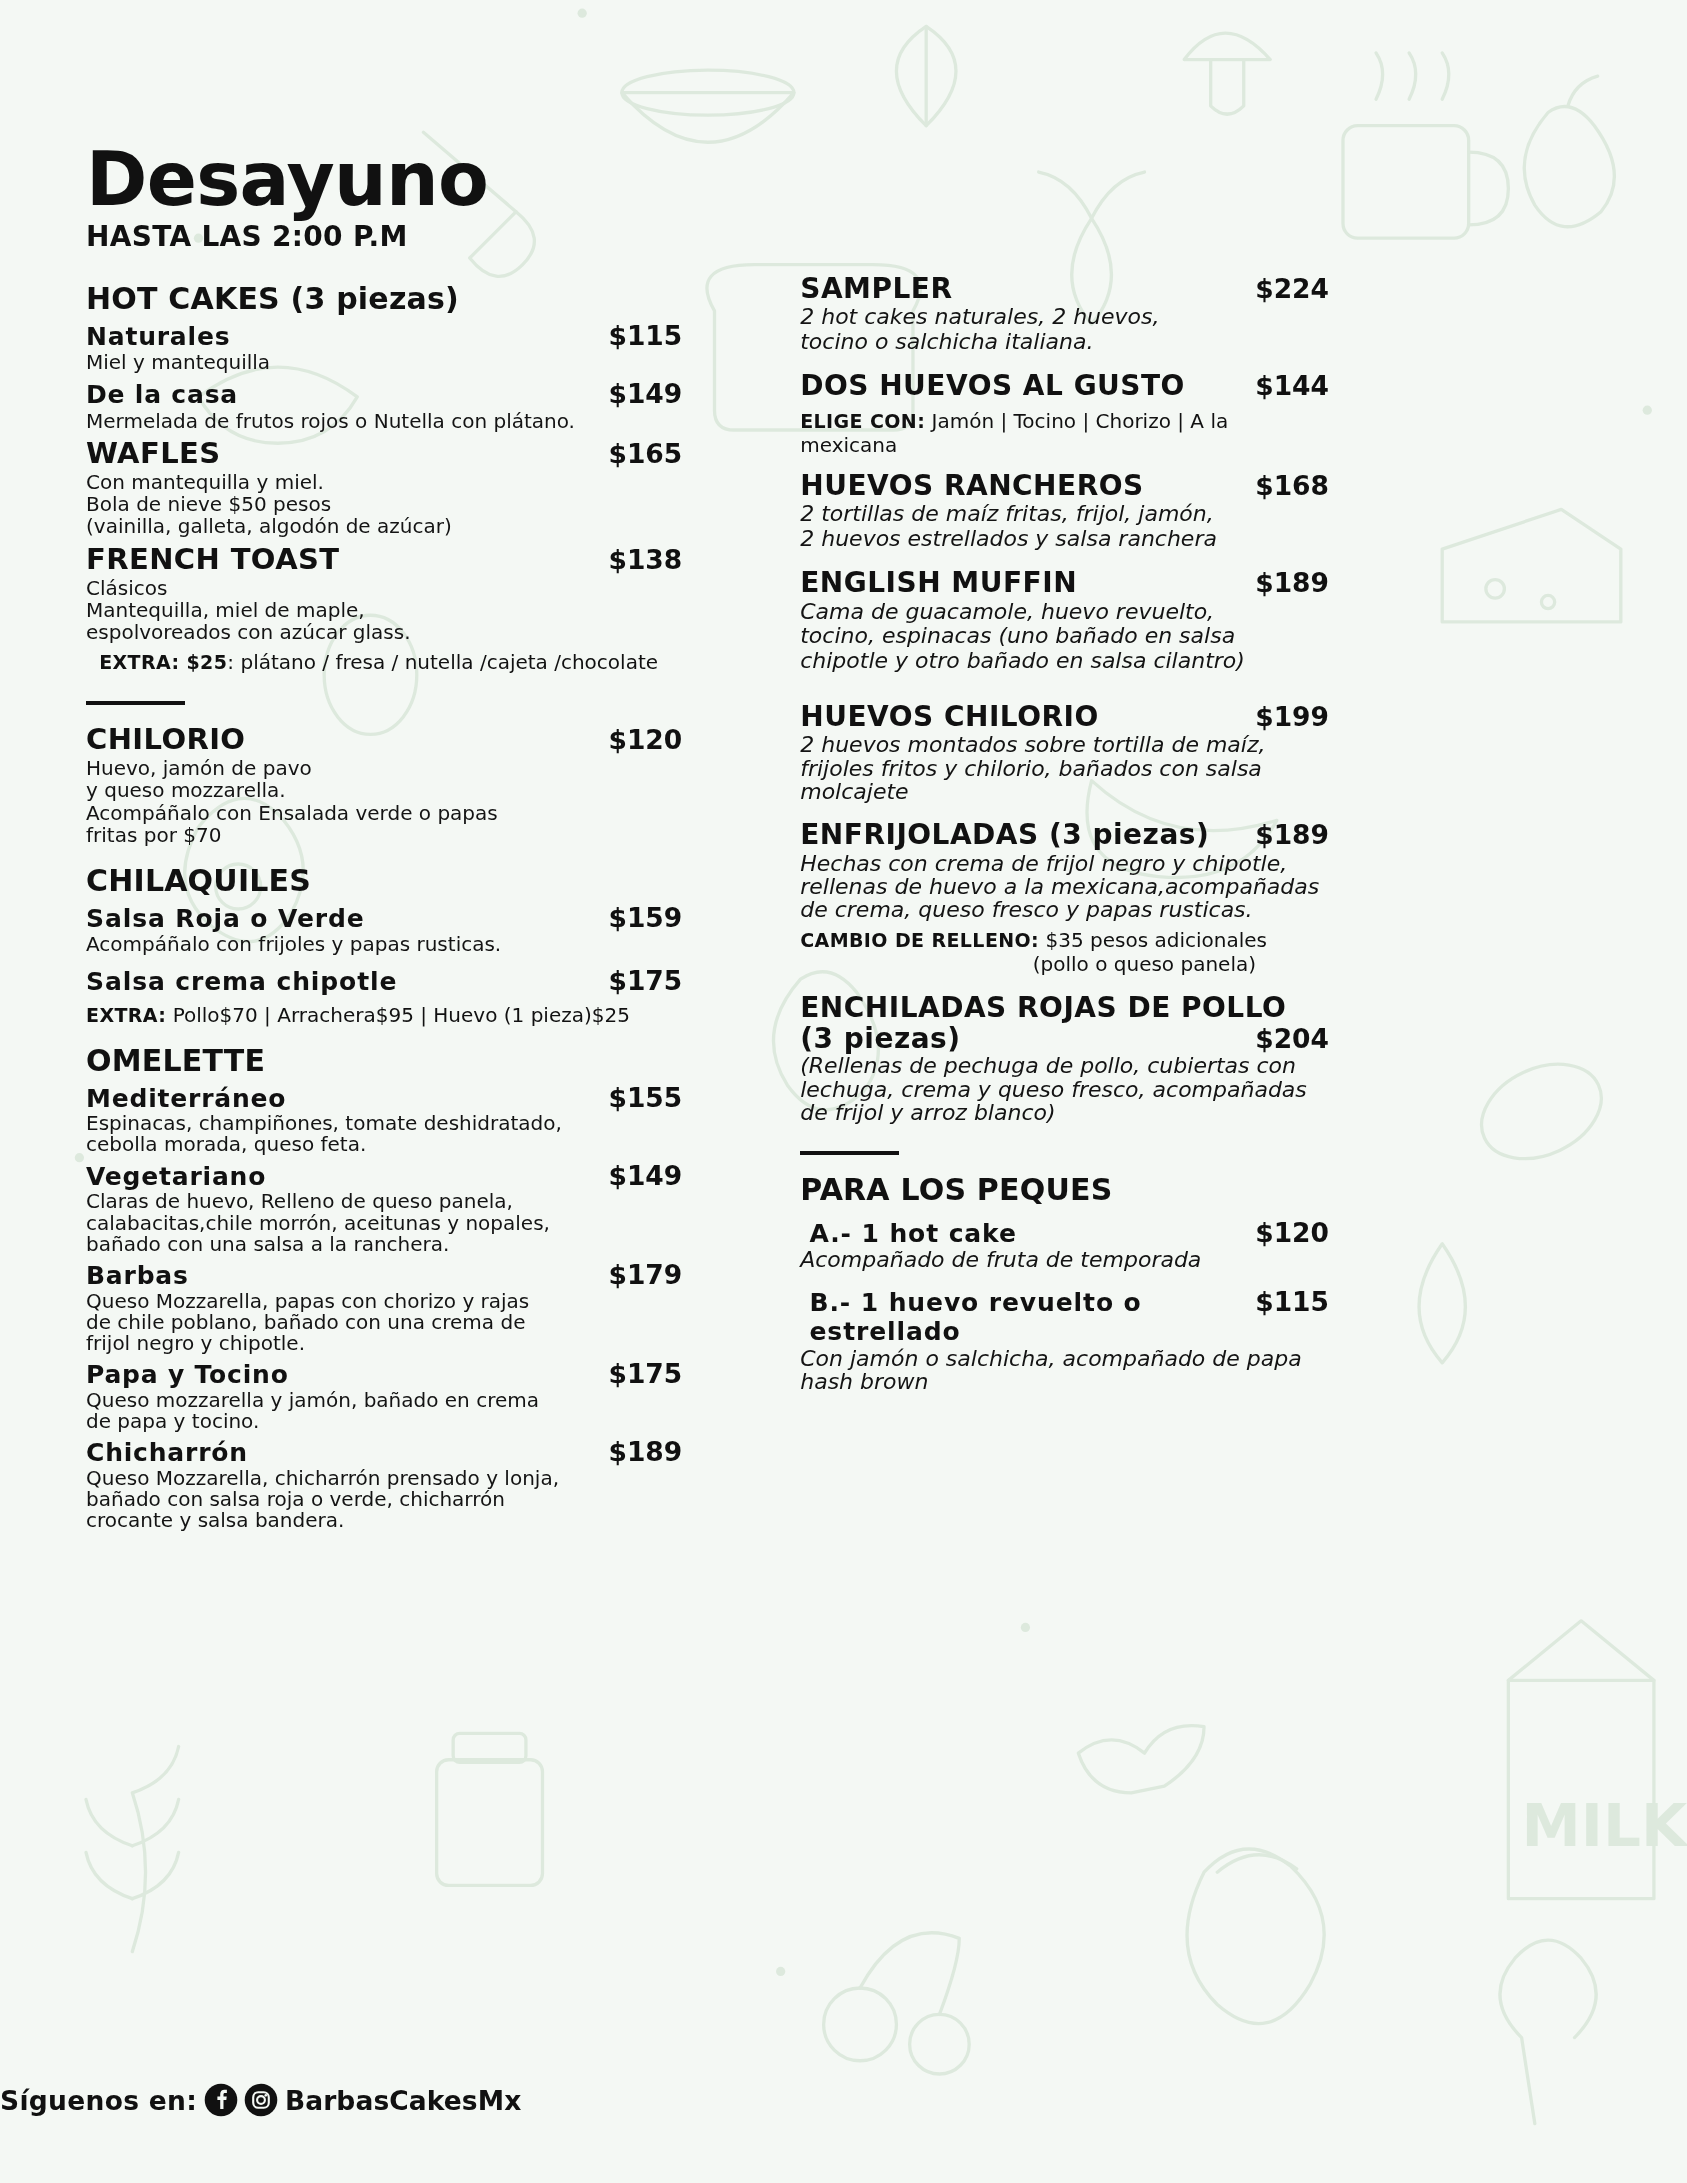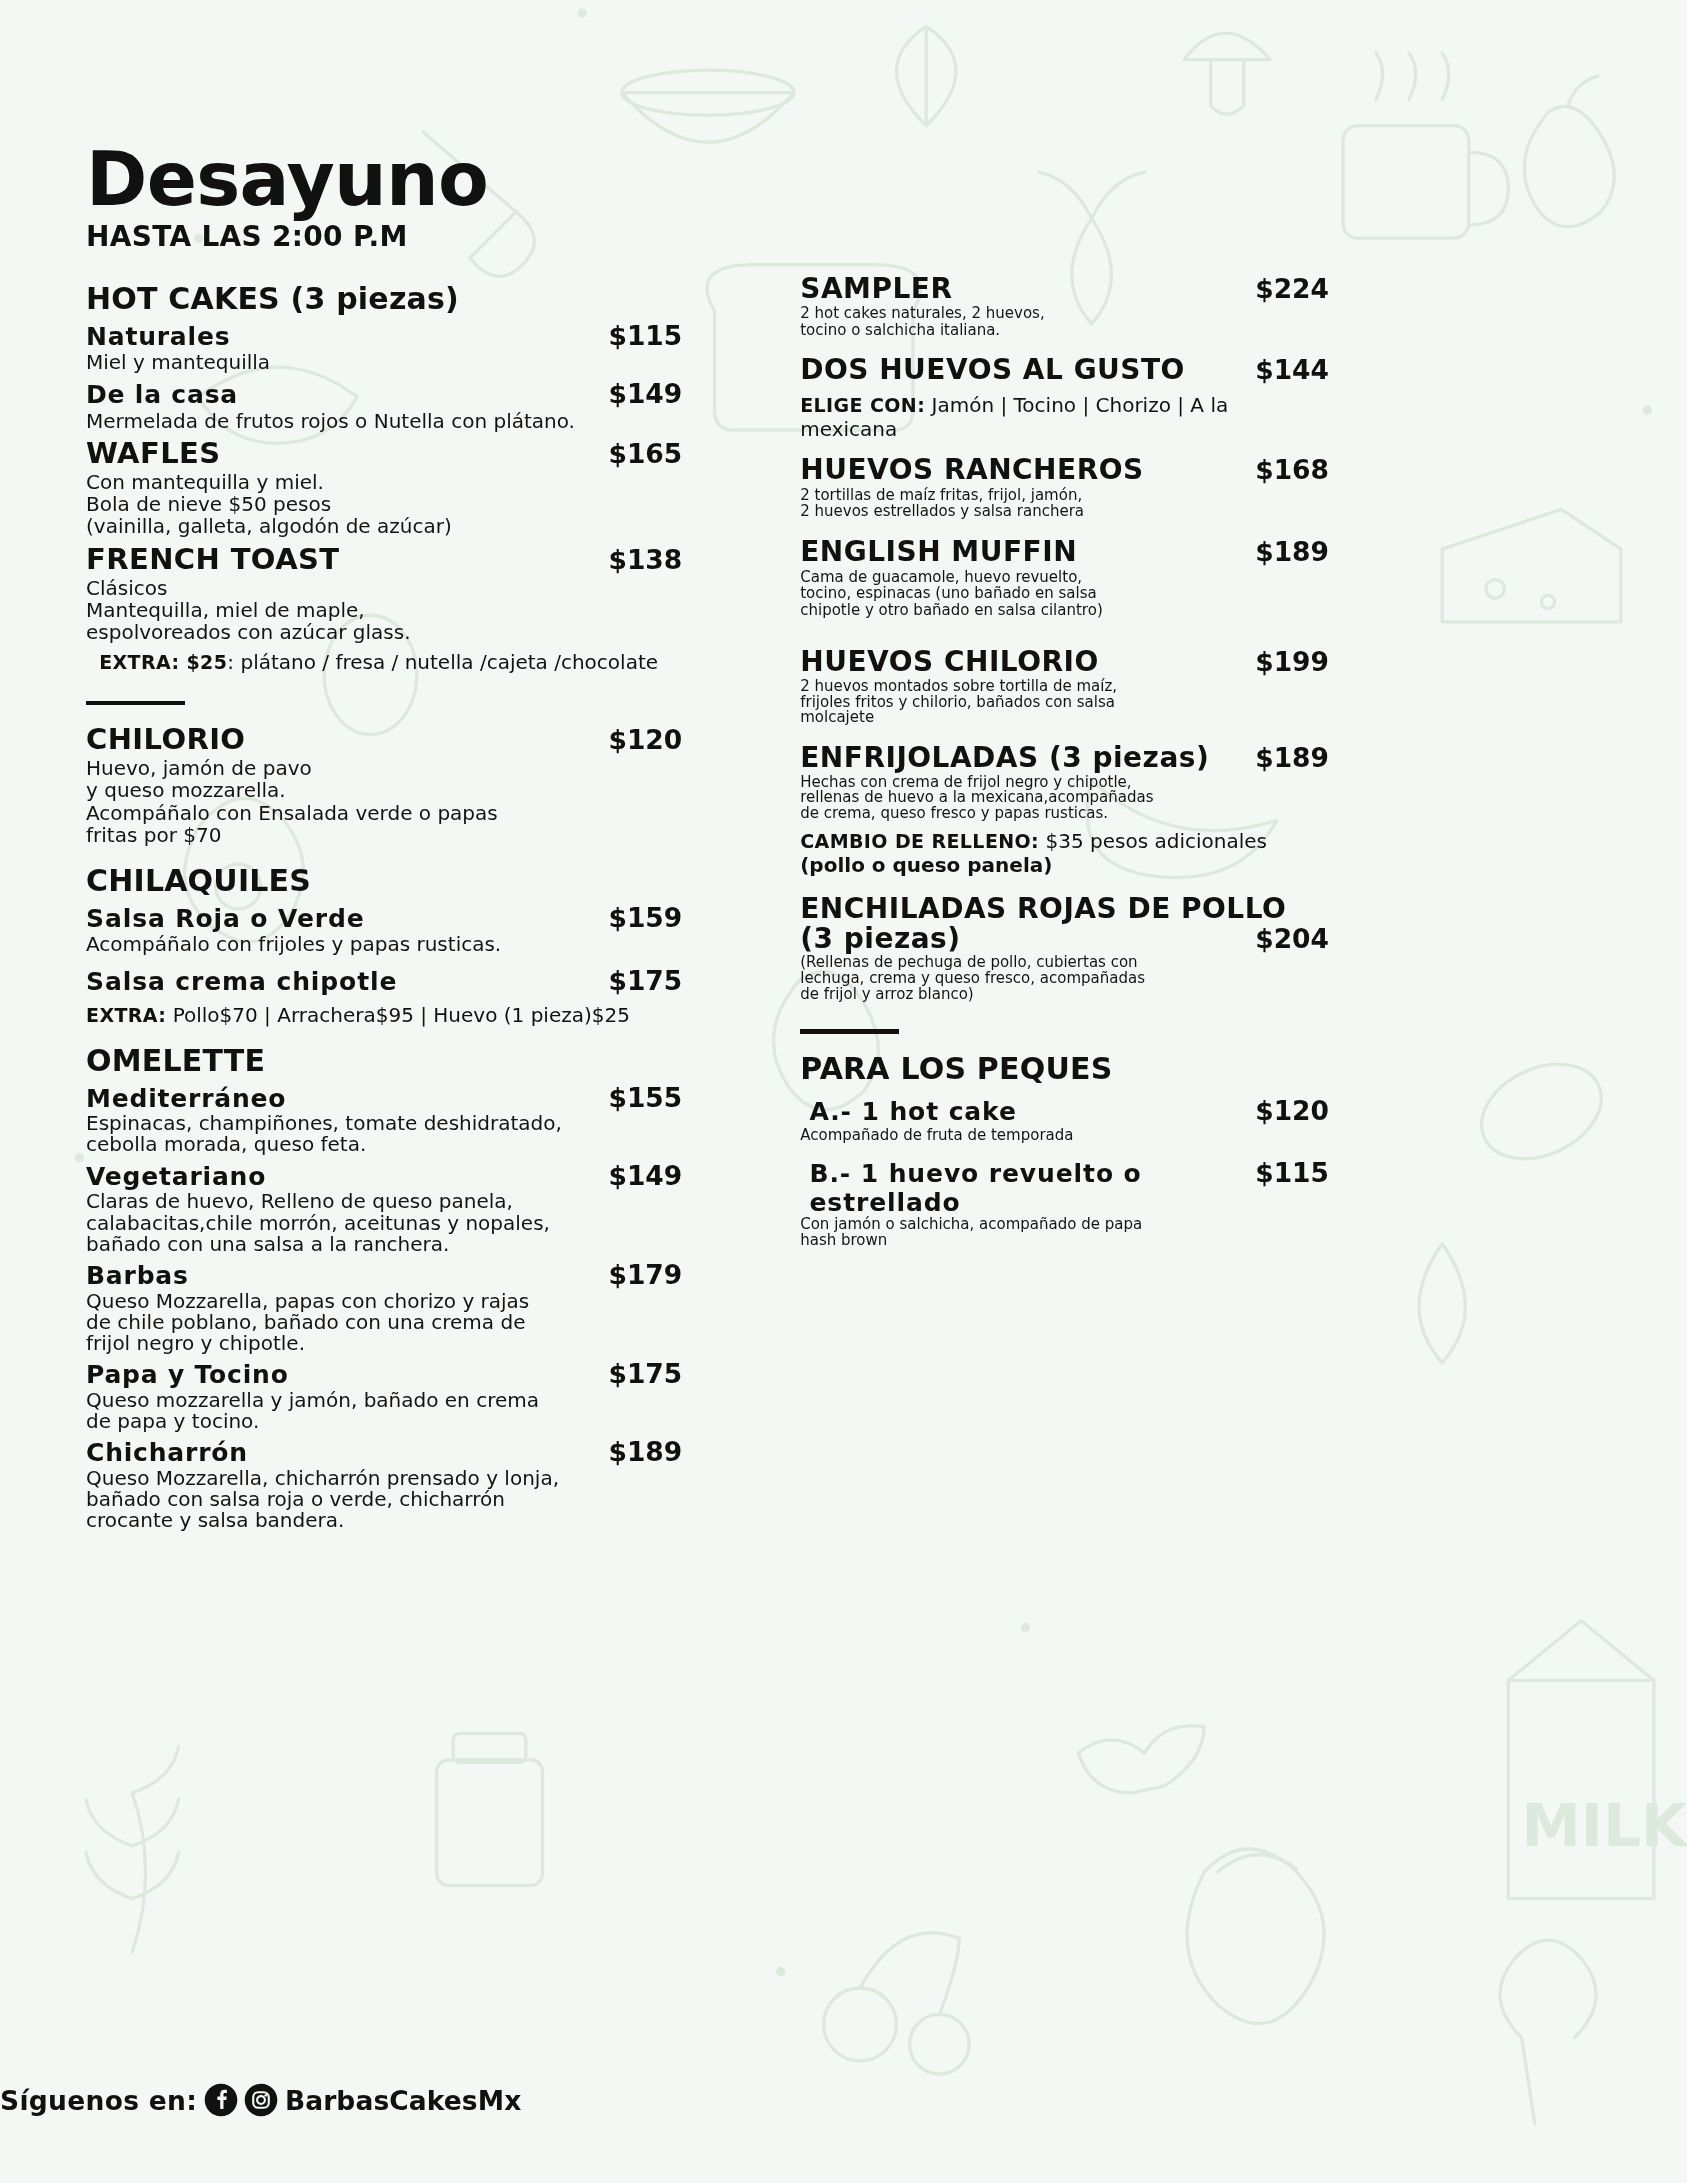--- a/index.html
+++ b/index.html
@@ -106,36 +106,36 @@
     margin: 6.6px 0 0 0;
   }
   .note .normal {
     font-weight: 400;
     letter-spacing: 0;
     font-size: 20px;
   }
   .note.indent { padding-left: 13.2px; }
   .note-right {
     font-size: 20px;
-    font-weight: 700;
-    text-align: left;
+    font-weight: 400;
+    text-align: right;
     margin-top: 0px;
     padding-right: 73px;
   }
 
   .subname {
     font-size: 25px;
     font-weight: 800;
     letter-spacing: 0.9px;
   }
 
   
   .col-right .name { font-size: 28px; letter-spacing: 0.5px; }
   .col-right .price { font-size: 26.5px; text-align: center; }
-  .col-right .desc { font-size: 15px; }
+  .col-right .desc { font-size: 22px; font-style: italic; }
 
   .two-line-title {
     font-size: 28px;
     font-weight: 800;
     letter-spacing: 0.5px;
     line-height: 1.05;
   }
 
   
   .footer {

